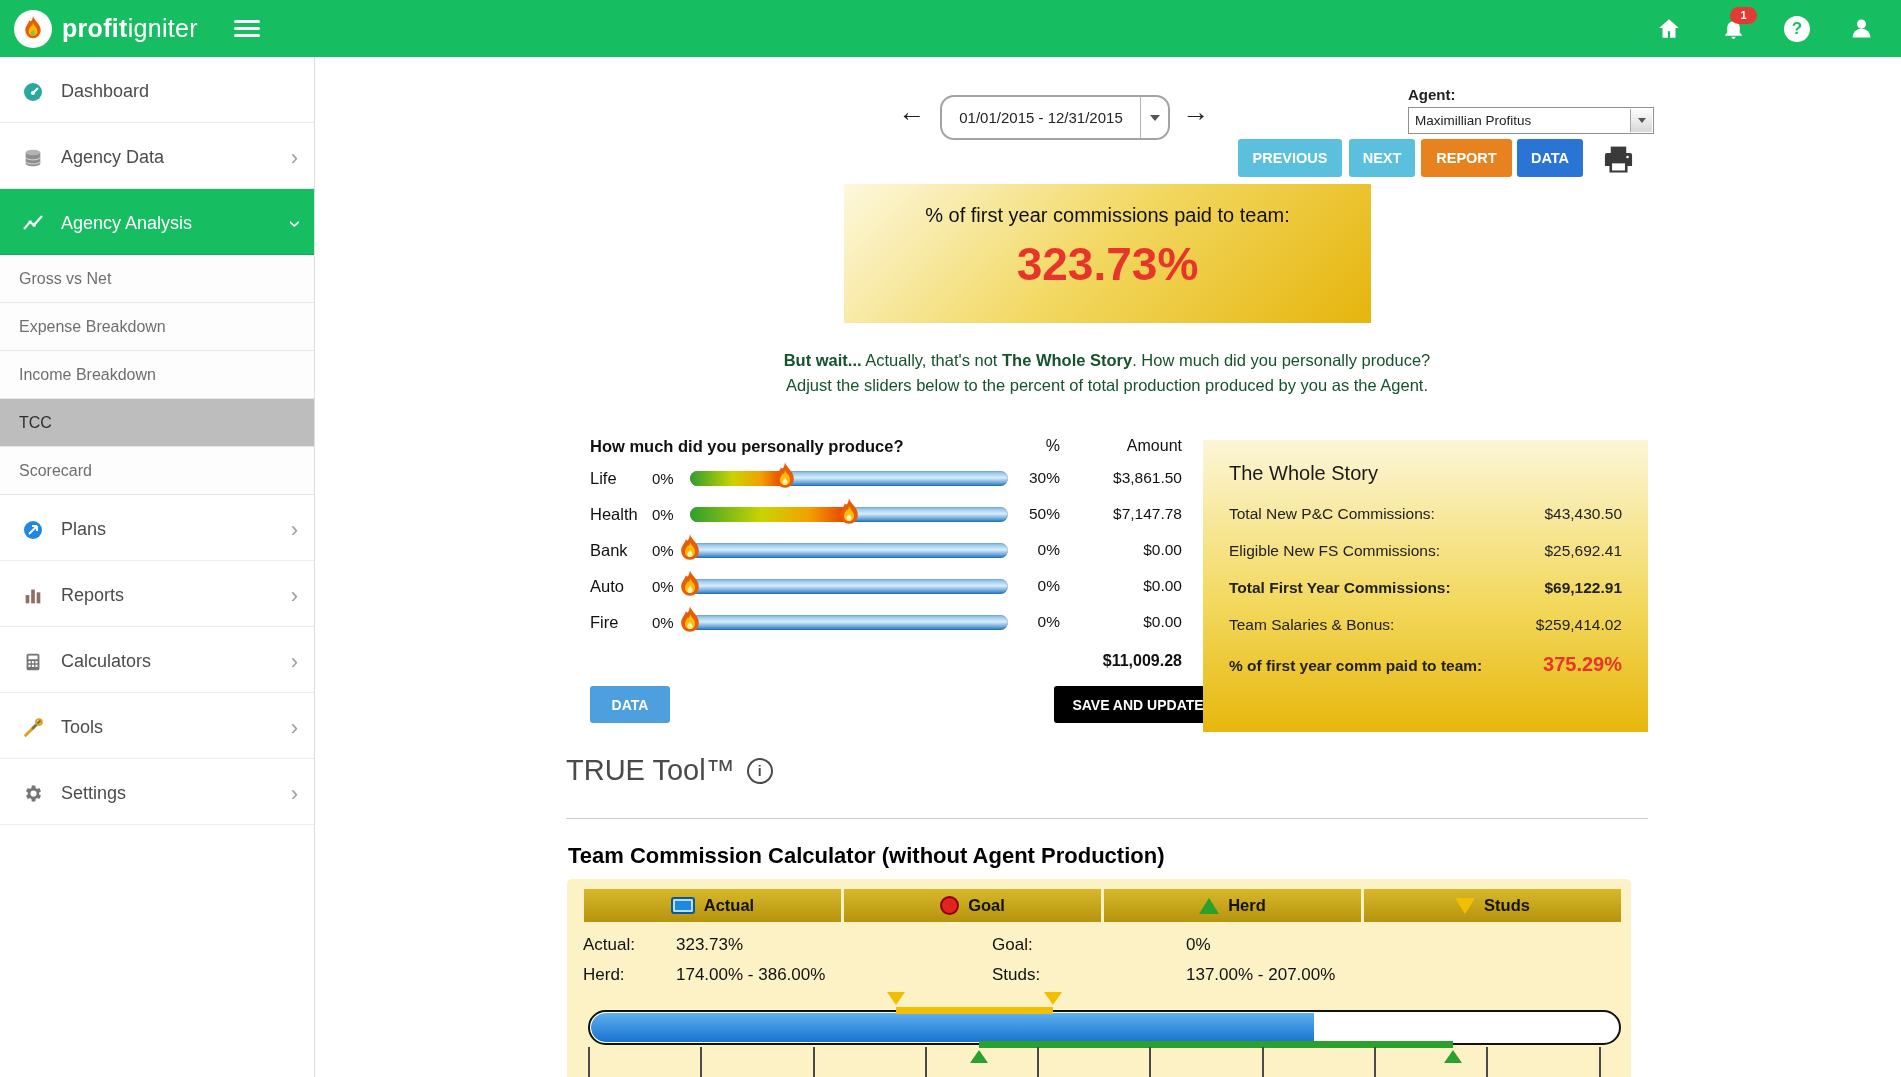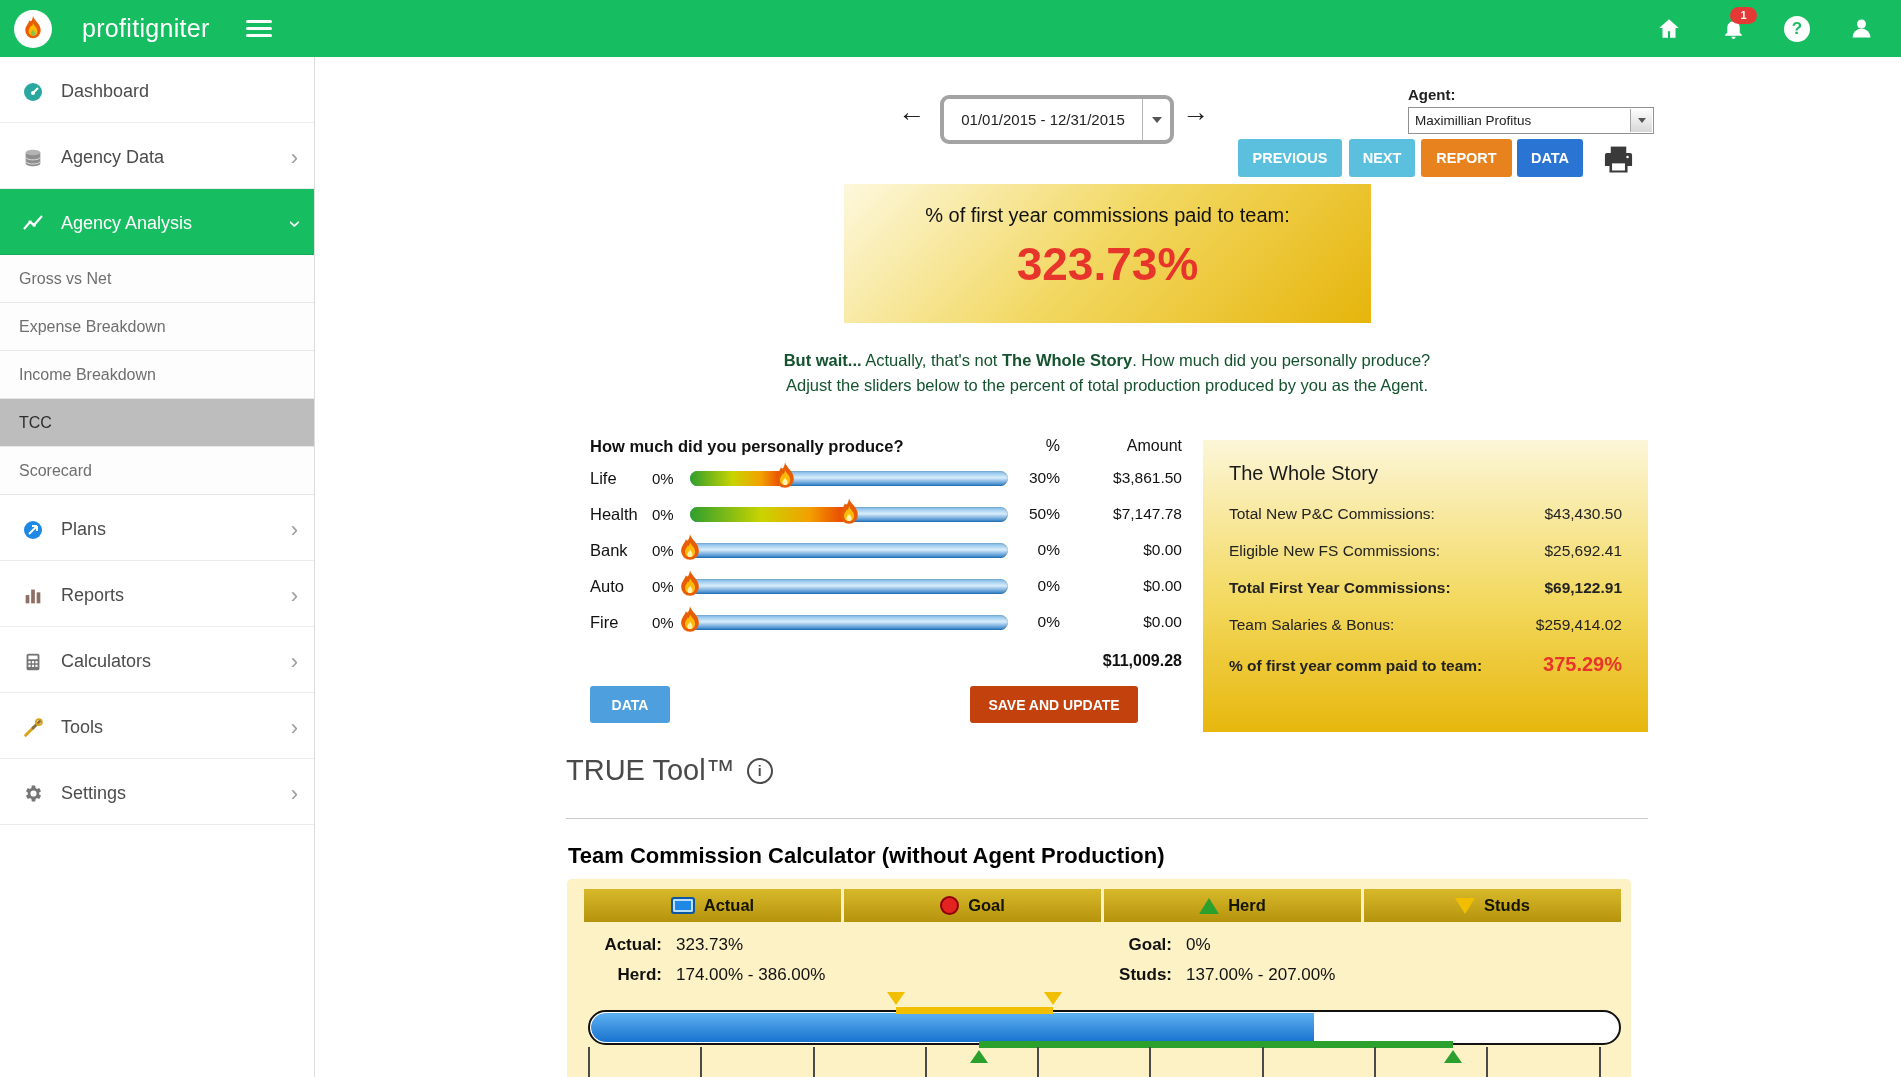--- a/index.html
+++ b/index.html
@@ -3,21 +3,21 @@
 <meta charset="utf-8">
 <style>
   html,body{margin:0;padding:0;background:#fff;font-family:"Liberation Sans","DejaVu Sans",sans-serif;}
   .stage{position:relative;width:1901px;height:1077px;overflow:hidden;background:#fff;}
 
   
   .topbar{position:absolute;left:0;top:0;width:1901px;height:57px;background:#17bd61;display:flex;align-items:center;}
   .logo{display:flex;align-items:center;margin-left:14px;cursor:pointer;}
   .logo-circle{width:38px;height:38px;border-radius:50%;background:#fff;display:flex;align-items:center;justify-content:center;}
   .brand{margin-left:10px;color:#fff;font-size:25px;letter-spacing:.3px;}
-  .brand b{font-weight:400;margin-left:20px;}
+  .brand b{font-weight:700;}
   .brand span{font-weight:400;}
   .hamburger{margin-left:36px;width:26px;cursor:pointer;}
   .hamburger i{display:block;height:3px;background:#fff;margin:4px 0;border-radius:2px;}
   .top-icons{margin-left:auto;display:flex;align-items:center;gap:36px;margin-right:26px;}
   .top-ic{position:relative;width:28px;height:28px;display:flex;align-items:center;justify-content:center;cursor:pointer;}
   .badge{position:absolute;top:-8px;right:-10px;min-width:19px;height:17px;background:#e53935;color:#fff;border-radius:9px;font-size:11px;font-weight:bold;display:flex;align-items:center;justify-content:center;padding:0 4px;}
   .help-circle{width:26px;height:26px;border-radius:50%;background:#fff;color:#17bd61;font-weight:bold;font-size:17px;display:flex;align-items:center;justify-content:center;}
 
   
   .sidebar{position:absolute;left:0;top:57px;width:314px;bottom:0;background:#fff;border-right:1px solid #ddd;}
@@ -25,21 +25,21 @@
   .nav-icon{width:26px;height:26px;margin-right:15px;display:flex;align-items:center;justify-content:center;flex:none;}
   .nav-chevron{margin-left:auto;color:#9e9e9e;font-size:22px;line-height:1;}
   .nav-item.active{background:#17bd61;color:#fff;border-bottom-color:#15ab58;}
   .nav-item.active .nav-chevron{color:#fff;transform:rotate(90deg);}
   .nav-sub{height:47px;display:flex;align-items:center;padding-left:19px;font-size:16px;color:#6f6f6f;border-bottom:1px solid #e7e7e7;background:#fdfdfd;cursor:pointer;}
   .nav-sub.selected{background:#bdbdbd;color:#2e2e2e;}
 
   
   .page-title{position:absolute;left:566px;top:96px;font-size:24px;color:#3d3d3d;}
   .date-arrow{position:absolute;top:99px;font-size:27px;font-weight:bold;color:#222;cursor:pointer;line-height:1;}
-  .date-box{position:absolute;left:940px;top:95px;width:226px;height:41px;border:4px solid #a3a3a3;border-radius:9px;display:flex;align-items:stretch;background:#fff;cursor:pointer;}
+  .date-box{position:absolute;left:940px;top:95px;width:226px;height:41px;border:2px solid #a3a3a3;border-radius:14px;display:flex;align-items:stretch;background:#fff;cursor:pointer;}
   .date-text{flex:1;display:flex;align-items:center;justify-content:center;font-size:15px;color:#222;}
   .date-caret{width:27px;border-left:1px solid #b5b5b5;display:flex;align-items:center;justify-content:center;}
   .caret-down{width:0;height:0;border:5px solid transparent;border-top:6px solid #555;margin-top:5px;}
   .agent-label{position:absolute;left:1408px;top:86px;font-size:15px;font-weight:bold;color:#222;}
   .agent-select{position:absolute;left:1408px;top:107px;width:238px;height:25px;border:1px solid #919191;background:#fff;display:flex;align-items:center;font-size:13.5px;color:#222;padding-left:6px;cursor:pointer;}
   .agent-caret{position:absolute;right:1px;top:1px;bottom:1px;width:21px;background:linear-gradient(#fdfdfd,#d8d8d8);border-left:1px solid #a6a6a6;display:flex;align-items:center;justify-content:center;}
   .btn{position:absolute;top:139px;height:38px;border-radius:3px;color:#fff;font-size:14.5px;font-weight:bold;display:flex;align-items:center;justify-content:center;cursor:pointer;}
   .print-btn{position:absolute;left:1600px;top:142px;width:36px;height:34px;display:flex;align-items:center;justify-content:center;cursor:pointer;}
 
   
@@ -87,21 +87,21 @@
   .tcc-title{position:absolute;left:568px;top:843px;font-size:22px;font-weight:bold;color:#000;}
   .tcc-box{position:absolute;left:567px;top:879px;width:1064px;height:300px;background:#fcf2c5;border-radius:5px;}
   .legend{position:absolute;left:17px;right:10px;top:10px;display:flex;gap:3px;align-items:center;}
   .legend-cell{flex:1;height:33px;background:linear-gradient(#d8b82a,#b5940d);display:flex;align-items:center;justify-content:center;gap:9px;font-size:16.5px;font-weight:bold;color:#141400;}
   .mk{display:inline-block;}
   .mk-actual{width:20px;height:13px;background:#1e88e5;border:2px solid #0b57a4;border-radius:3px;box-shadow:inset 0 0 0 2px #bbdefb;}
   .mk-goal{width:15px;height:15px;border-radius:50%;background:#e32222;border:2px solid #8e0000;}
   .mk-herd{width:0;height:0;border-left:10px solid transparent;border-right:10px solid transparent;border-bottom:16px solid #2ca02c;}
   .mk-studs{width:0;height:0;border-left:10px solid transparent;border-right:10px solid transparent;border-top:16px solid #f2be00;}
   .tcc-stats{position:absolute;left:16px;top:56px;display:grid;grid-template-columns:79px 330px 180px 1fr;row-gap:10px;font-size:17px;color:#111;}
-  .st-label{text-align:right;font-weight:bold;}
+  .st-label{text-align:left;font-weight:normal;}
   .st-value{padding-left:14px;}
   .gauge-wrap{position:absolute;left:21px;top:131px;width:1033px;height:35px;}
   .gauge-track{position:relative;width:100%;height:35px;border:2px solid #111;border-radius:20px;background:#fff;box-sizing:border-box;}
   .gauge-inner{position:absolute;inset:1px;border-radius:16px;overflow:hidden;}
   .gauge-fill{height:100%;background:linear-gradient(to bottom,#5eb0f0,#1873cf);border-radius:16px 0 0 16px;}
   .range-bar{position:absolute;height:7px;}
   .range-bar.studs{top:-5px;background:#f2be00;}
   .range-bar.herd{bottom:-5px;background:#2ca02c;}
   .tri{position:absolute;width:0;height:0;transform:translateX(-50%);}
   .tri-down{border-left:9px solid transparent;border-right:9px solid transparent;border-top:13px solid #f2be00;top:-15px;}
@@ -383,21 +383,21 @@
       <div class="s-pct">0%</div>
       <div class="s-amt">$0.00</div>
     </div>
 
     <div class="srow total">
       <div class="total-amt">$11,009.28</div>
     </div>
   </div>
 
   <div class="action-btn" style="left:590px;width:80px;background:#4da0dd;">DATA</div>
-  <div class="action-btn" style="left:970px;width:168px;background:#c2410c;">SAVE AND UPDATE</div>
+  <div class="action-btn" style="left:1054px;width:168px;background:#000000;">SAVE AND UPDATE</div>
 
   <div class="whole-story">
     <div class="ws-title">The Whole Story</div>
     <div class="ws-row">
       <span class="ws-l">Total New P&amp;C Commissions:</span>
       <span class="ws-v">$43,430.50</span>
     </div>
     <div class="ws-row">
       <span class="ws-l">Eligible New FS Commissions:</span>
       <span class="ws-v">$25,692.41</span>

